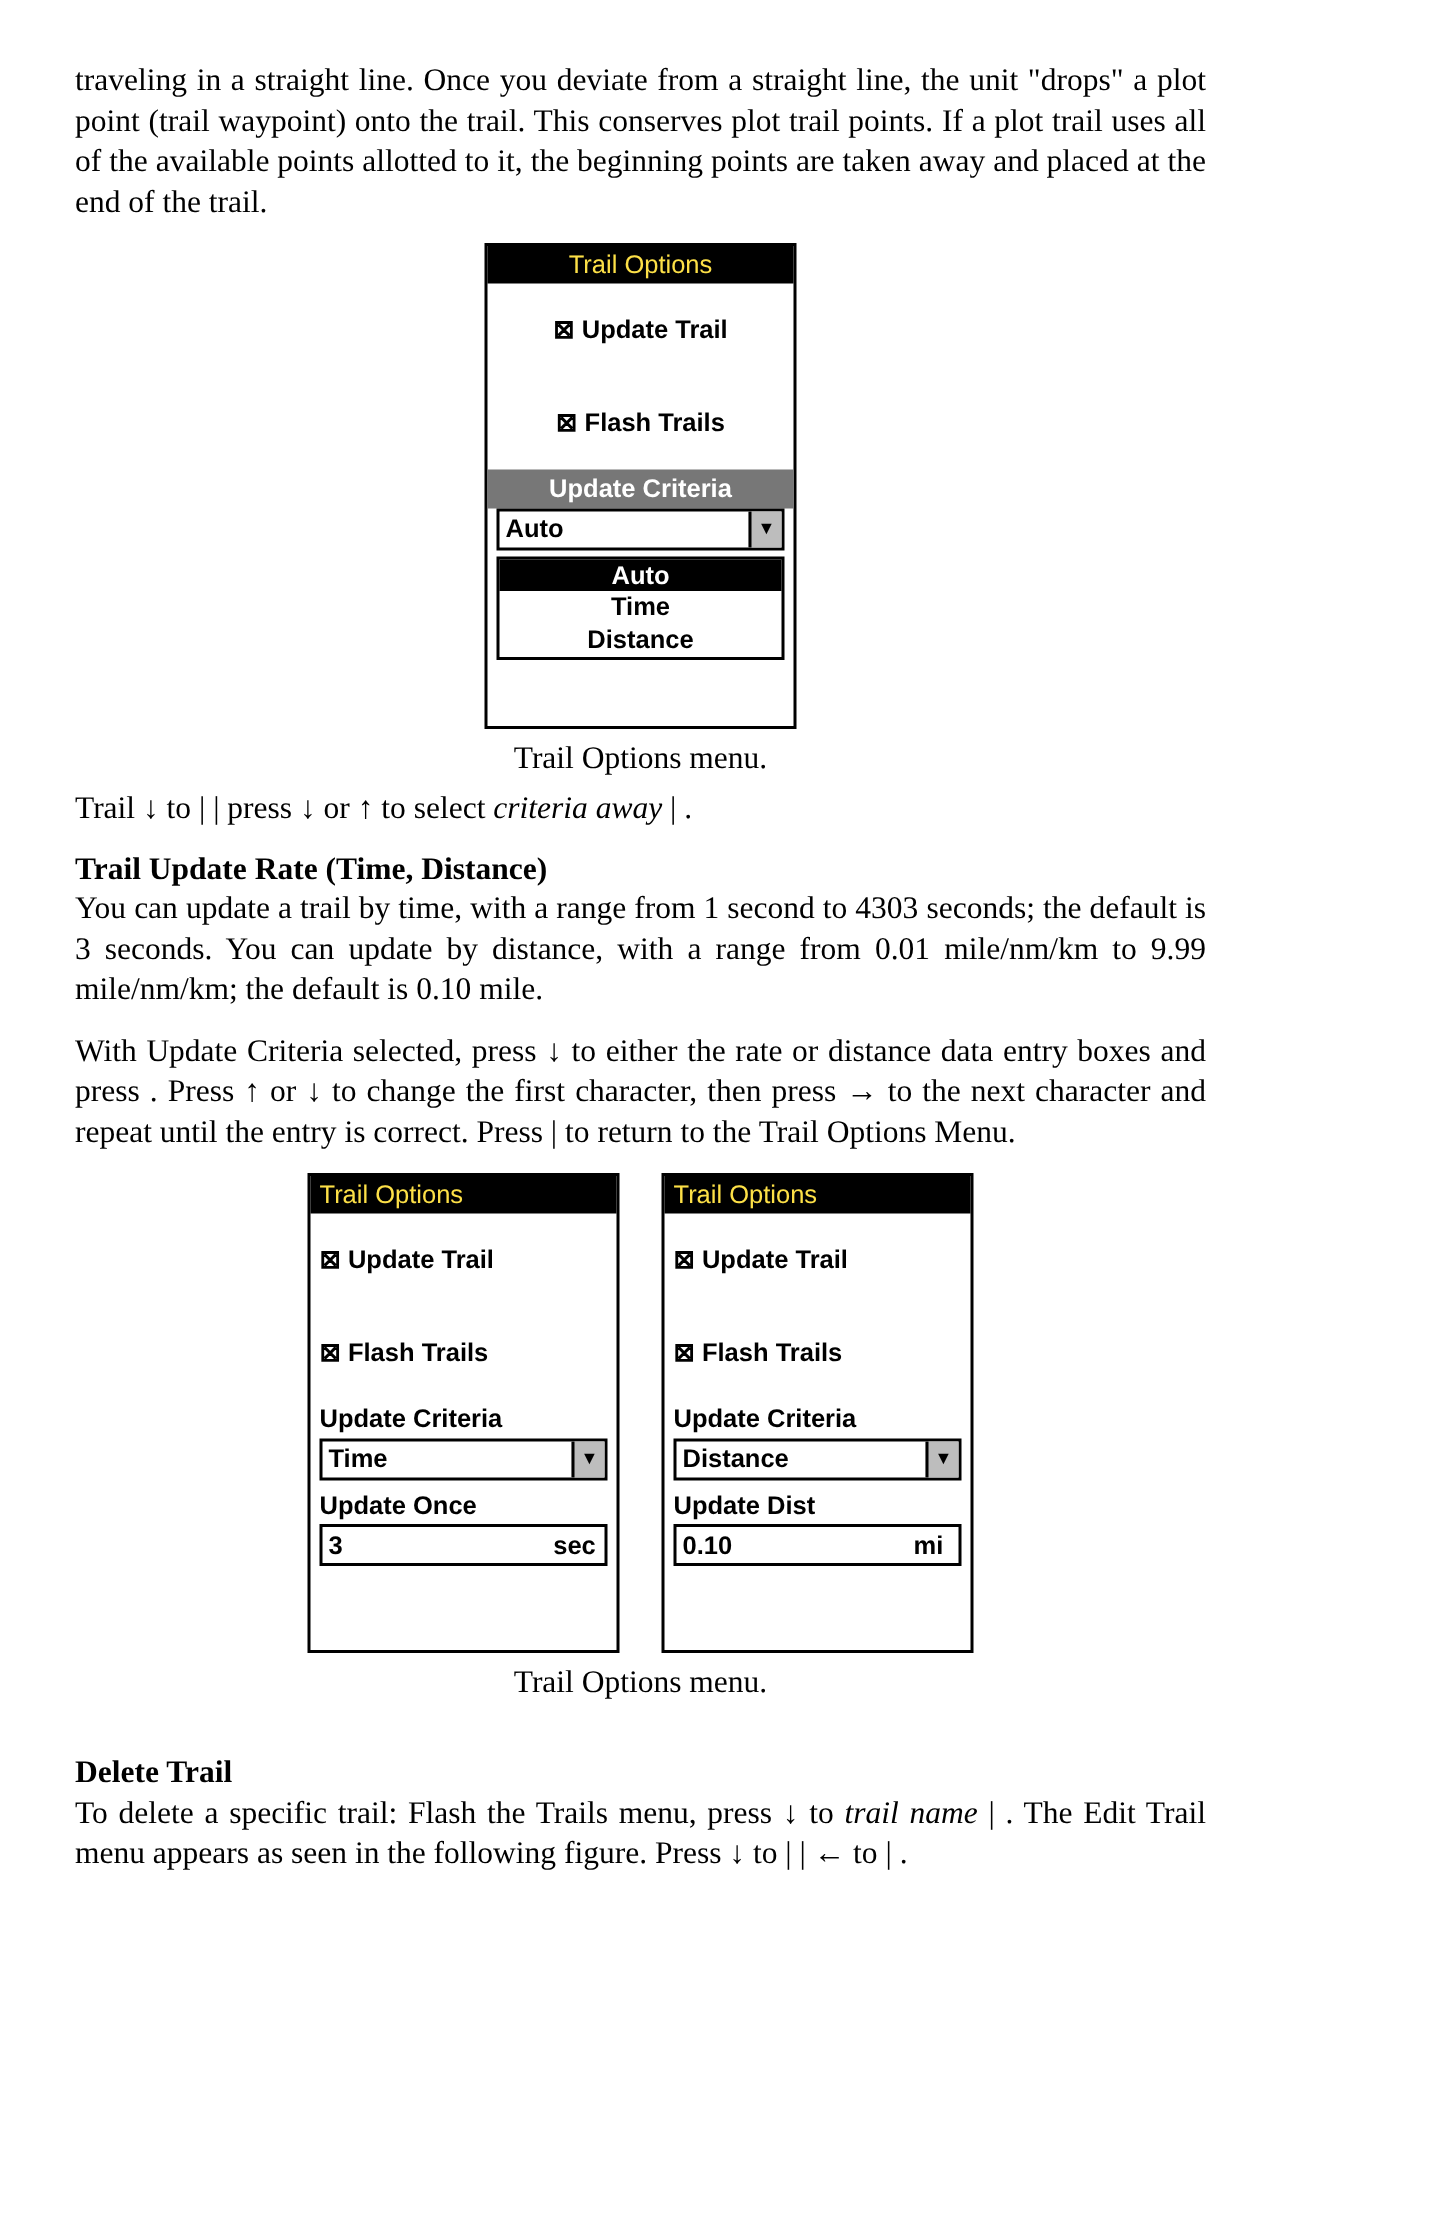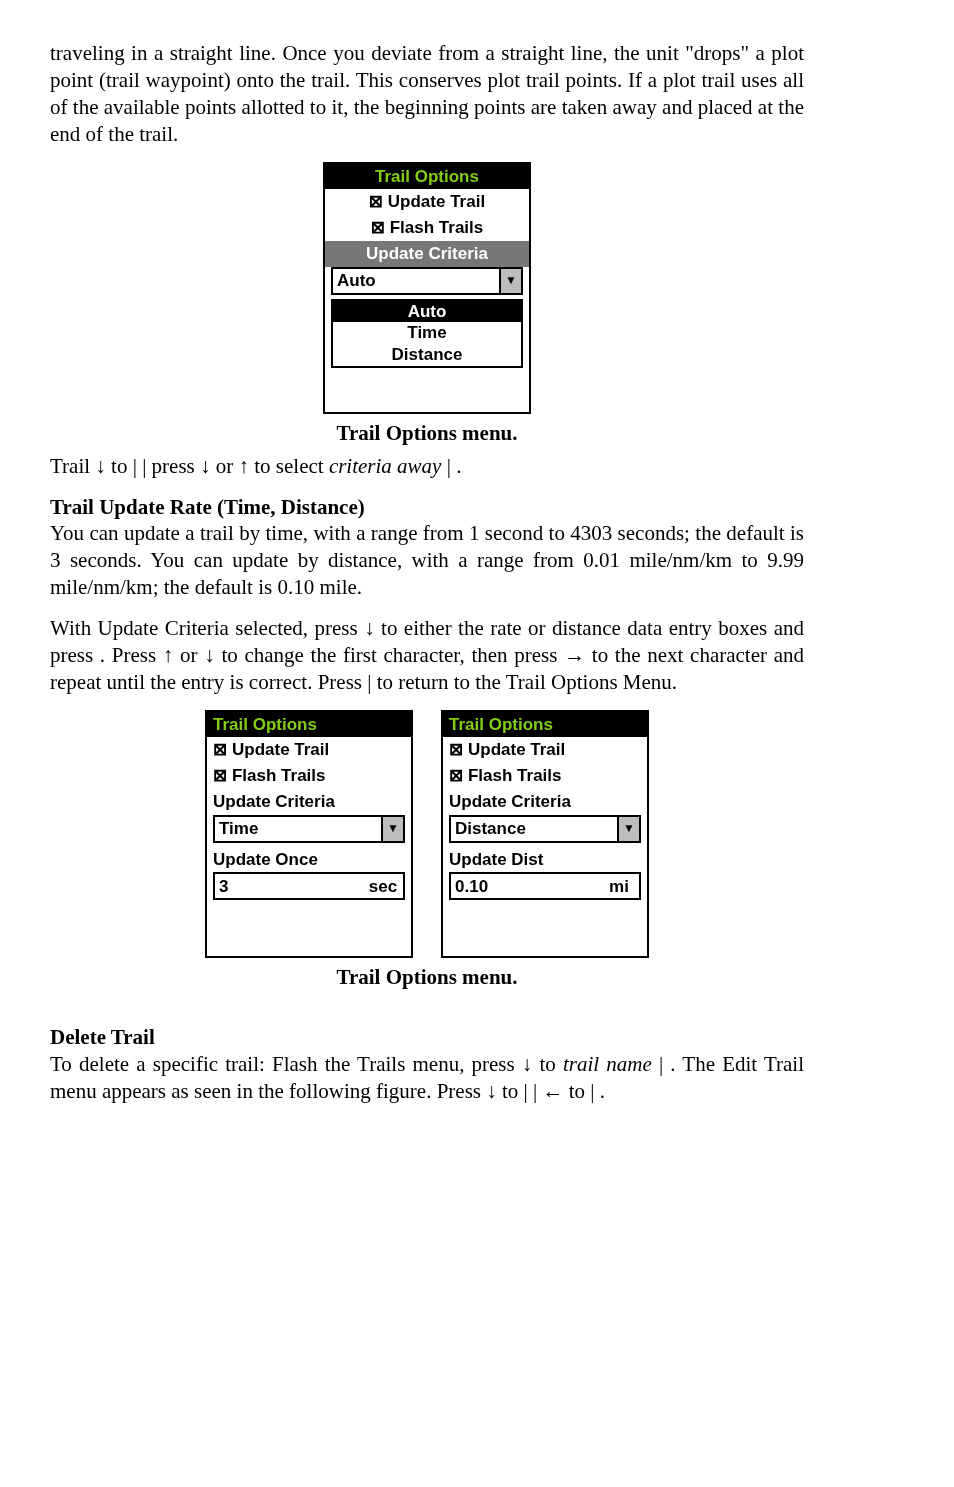--- a/index.html
+++ b/index.html
@@ -7,51 +7,51 @@
     padding: 40px 50px;
     font-family: "Times New Roman", Georgia, serif;
     background: #fff;
     color: #000;
     font-size: 21px;
     line-height: 1.28;
     width: 854px;
     box-sizing: border-box;
   }
   p { margin: 0 0 14px 0; text-align: justify; }
-  .caption { text-align: center; font-weight: bold; margin: 6px 0 6px 0; }
+  .caption { text-align: center; font-weight: normal; margin: 6px 0 6px 0; }
   .heading { font-weight: bold; margin: 0 0 0 0; }
   .center { text-align: center; }
   i, .ital { font-style: italic; }
 
   
   .mock {
     display: inline-block;
     width: 208px;
     background: #fff;
     border: 2px solid #000;
     font-family: Arial, Helvetica, sans-serif;
     font-size: 17px;
     font-weight: bold;
     color: #000;
     vertical-align: top;
     box-sizing: border-box;
   }
   .mock-row { display: flex; justify-content: center; gap: 28px; margin: 10px 0 6px 0; }
   .titlebar {
     background: #000;
-    color: #84cc16;
+    color: #fde047;
     padding: 2px 6px;
-    font-weight: bold;
+    font-weight: normal;
   }
   .subtitle {
     background: #777;
     color: #fff;
     padding: 2px 6px;
   }
-  .item { padding: 2px 6px; }
+  .item { padding: 20px 6px; }
   .section-label { padding: 2px 6px; font-weight: bold; }
   .combo {
     margin: 0 6px 4px 6px;
     border: 2px solid #000;
     display: flex;
     align-items: stretch;
     height: 24px;
   }
   .combo .val { flex: 1; padding: 0 4px; display:flex; align-items:center; }
   .combo .btn {

